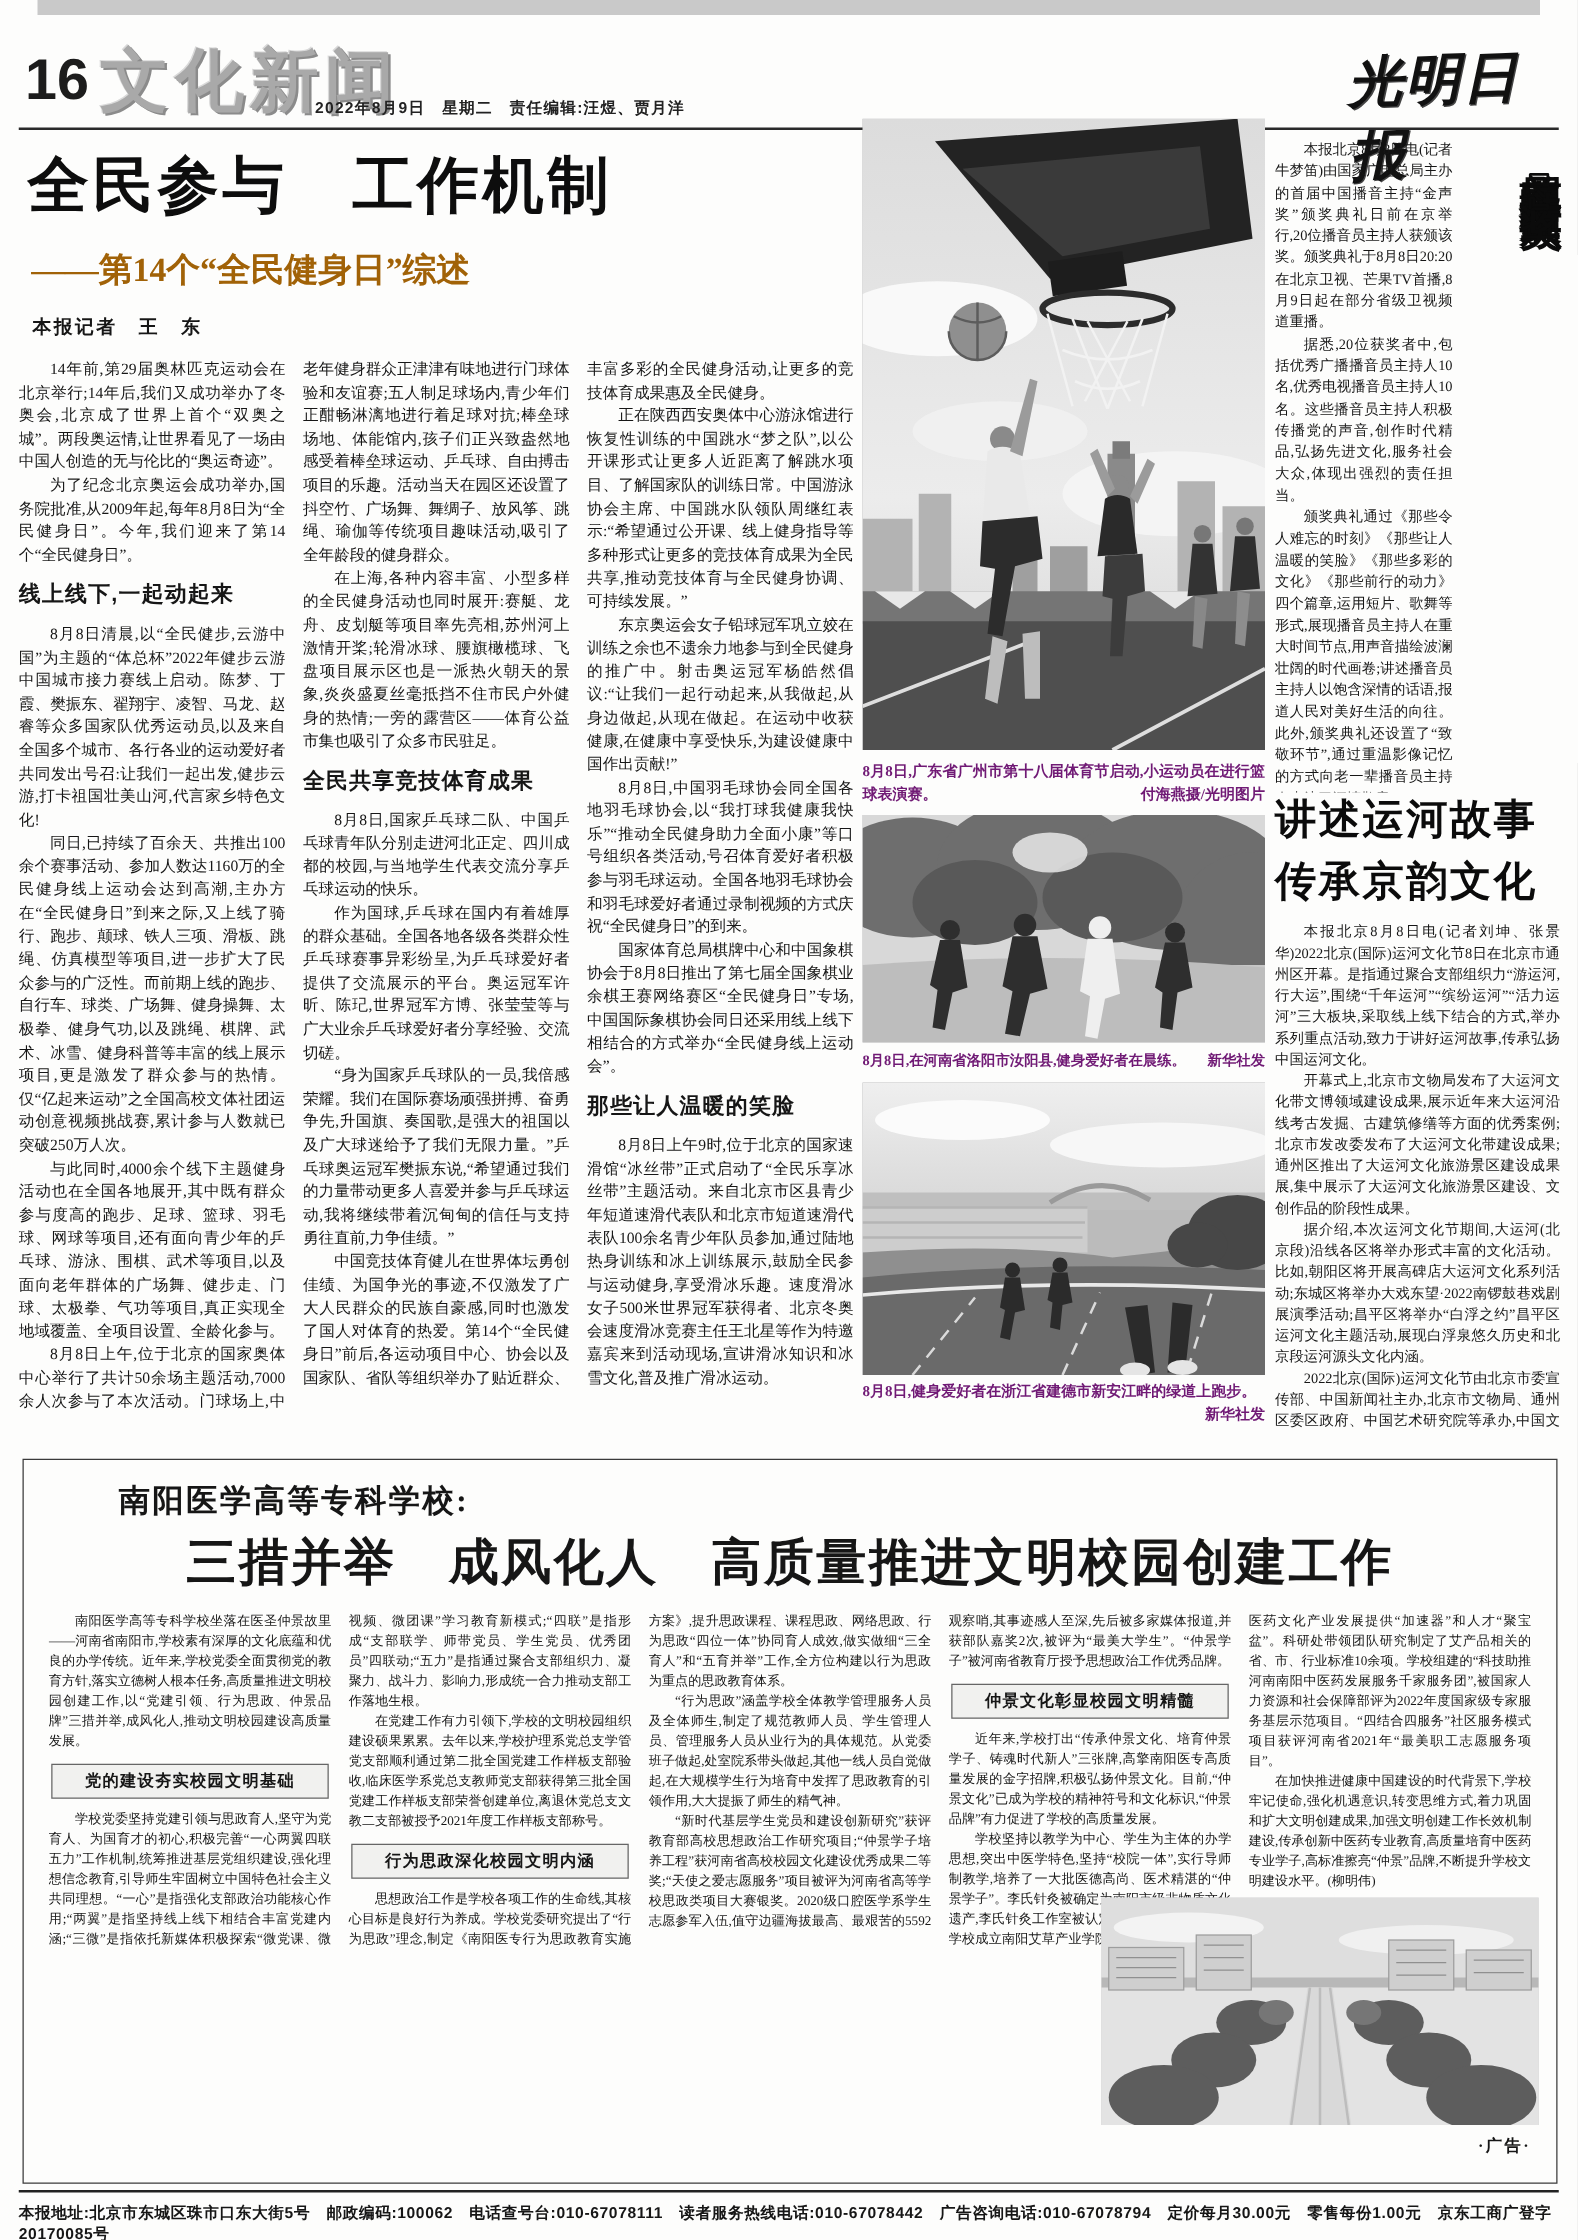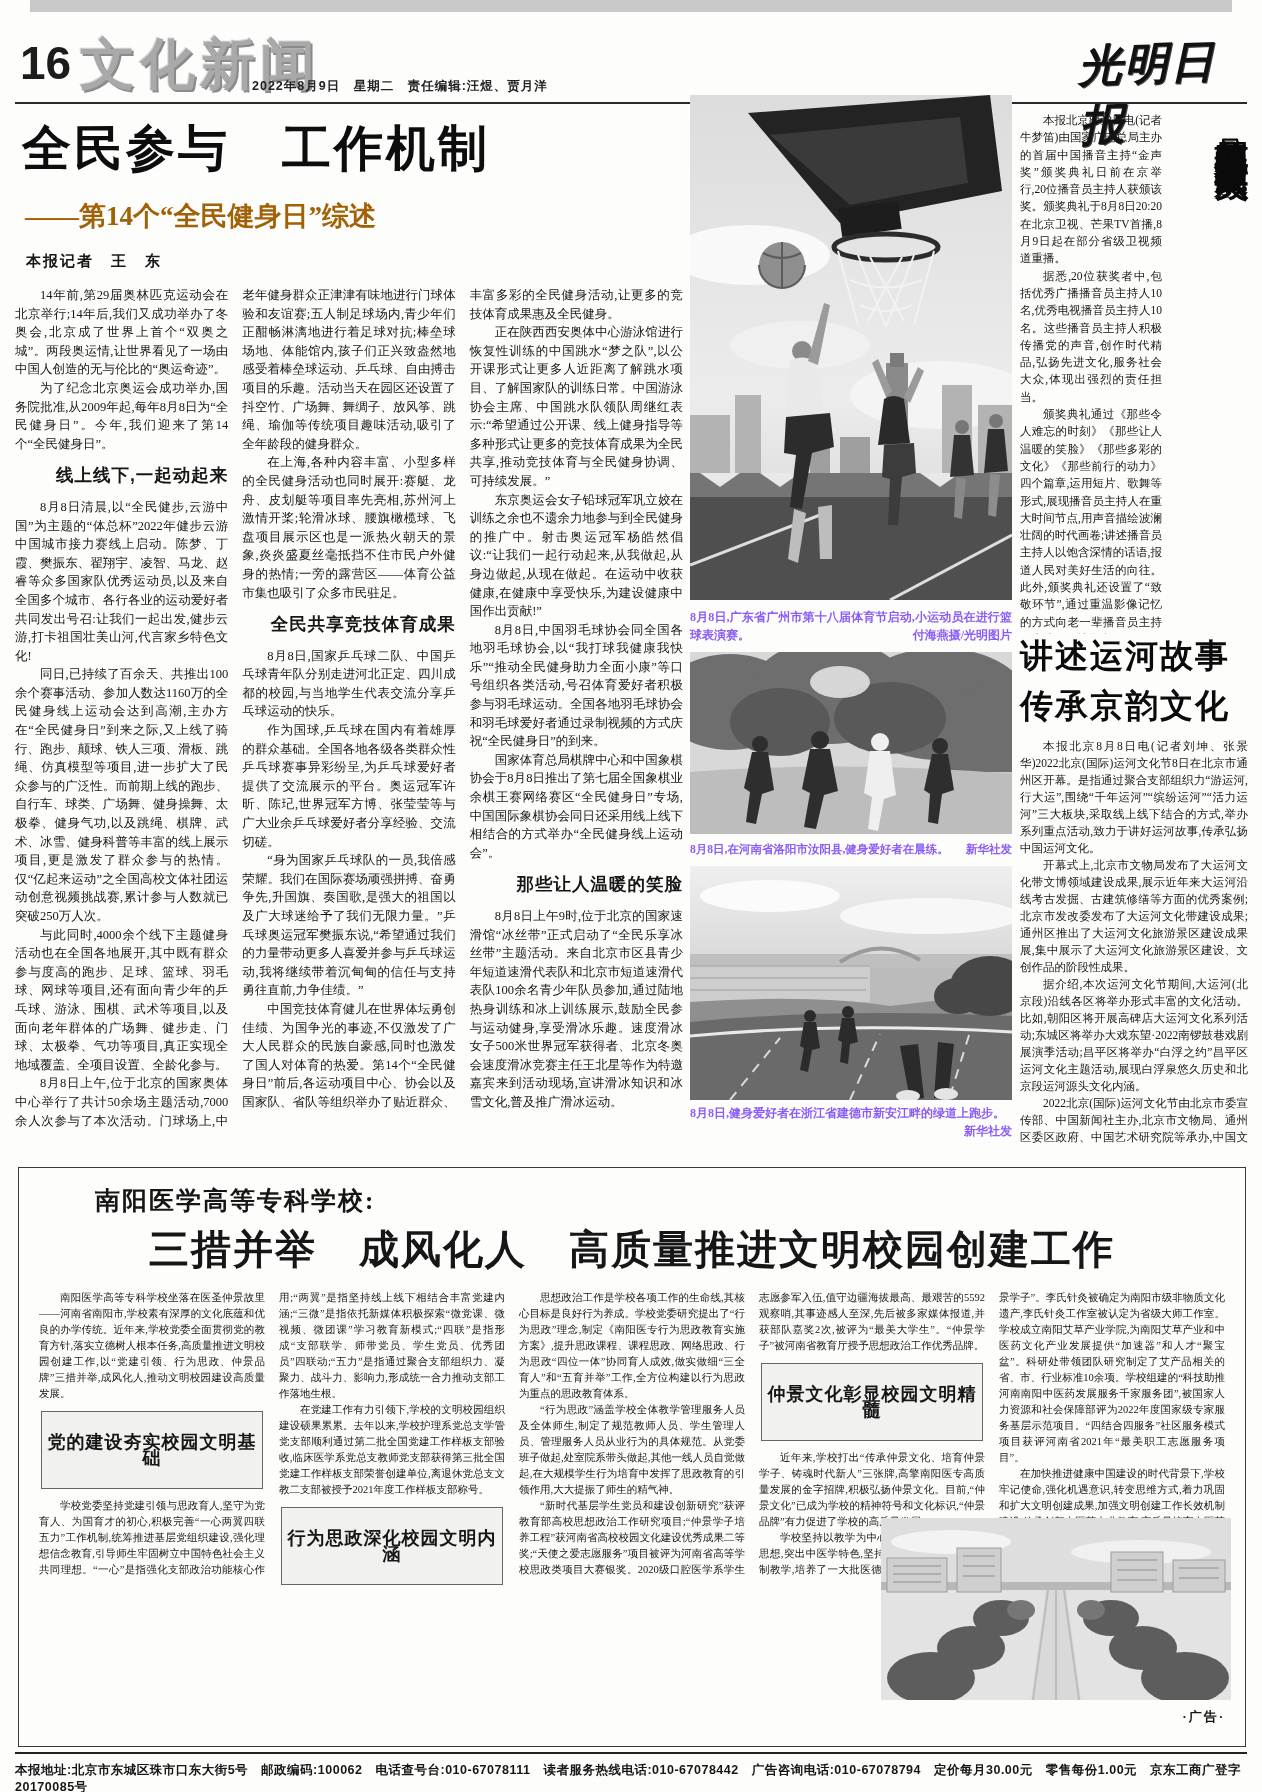--- a/index.html
+++ b/index.html
@@ -16,44 +16,44 @@
         letter-spacing:2px;color:#111;transform:rotate(-2deg);text-shadow:1px 1px 0 #444;}
   .hrule{left:15px;top:102px;width:1232px;height:0;border-top:2px solid #2a2a2a;}
   
   .headline{left:22px;top:116px;width:650px;font-size:49px;font-weight:900;letter-spacing:3px;color:#0d0d0d;}
   .subhead-dash{left:25px;top:198px;width:560px;font-size:27px;font-weight:bold;color:#a16207;}
   .byline{left:26px;top:252px;font-size:15px;font-weight:bold;letter-spacing:2px;}
   .cols{left:15px;top:286px;width:668px;height:857px;column-count:3;column-gap:14px;
         font-size:12.5px;line-height:18.6px;text-align:justify;overflow:hidden;}
   .cols p,.adcols p{margin:0;text-indent:2em;}
   .inline-subhead{font-family:"Liberation Sans","DejaVu Sans",sans-serif;font-weight:bold;font-size:17.5px;
-        text-align:right;margin:13px 0;letter-spacing:1px;text-indent:0;}
+        text-align:left;margin:13px 0;letter-spacing:1px;text-indent:0;}
   
   .photo{background:#bbb;overflow:hidden;}
   .photo svg{display:block;}
-  .caption{font-size:12px;line-height:18px;text-align:justify;font-weight:600;color:#8b5cf6;}
+  .caption{font-size:12px;line-height:18px;text-align:justify;font-weight:600;color:#701a75;}
   .caption .credit{float:right;font-weight:bold;}
   .cap-oneline{display:flex;justify-content:space-between;white-space:nowrap;font-size:11.5px;}
   
   .sb-art1{left:1020px;top:112px;width:228px;height:522px;display:flex;}
   .sb-art1-body{width:142px;font-size:11.5px;line-height:17.3px;text-align:justify;overflow:hidden;}
   .sb-art1-body p{margin:0;text-indent:2em;}
   .vert-headline{flex:1;writing-mode:vertical-rl;text-orientation:upright;font-size:34px;font-weight:900;
         line-height:1;letter-spacing:2px;margin-left:8px;color:#0b0b0b;}
   .sb2-headline{left:1020px;top:632px;width:228px;font-size:33px;font-weight:900;line-height:1.5;letter-spacing:2px;color:#0b0b0b;}
   .sb-art2-body{left:1020px;top:738px;width:228px;height:406px;font-size:11.5px;line-height:17px;text-align:justify;overflow:hidden;}
   .sb-art2-body p{margin:0;text-indent:2em;}
   
   .adbox{left:18px;top:1167px;width:1226px;height:578px;border:1px solid #3a3a3a;background:#fdfdfc;}
   .ad-school{position:absolute;left:76px;top:16px;font-size:25px;font-weight:900;letter-spacing:2px;}
   .ad-title{position:absolute;left:0;top:54px;width:100%;text-align:center;font-size:40px;font-weight:900;letter-spacing:2px;}
   .adcols{position:absolute;left:20px;top:122px;width:1186px;height:424px;column-count:5;column-gap:14px;
         font-size:10.5px;line-height:16px;text-align:justify;overflow:hidden;}
   .box-subhead{border:1px solid #666;background:#f1f1ef;font-family:"Liberation Sans","DejaVu Sans",sans-serif;
-        font-weight:bold;font-size:18px;text-align:center;padding:22px 2px;margin:9px 2px;text-indent:0;letter-spacing:1px;}
+        font-weight:bold;font-size:13px;text-align:center;padding:5px 2px;margin:9px 2px;text-indent:0;letter-spacing:1px;}
   .ad-photo{position:absolute;right:14px;bottom:46px;width:350px;height:182px;background:#d5d5d5;overflow:hidden;}
   .ad-label{position:absolute;right:20px;bottom:20px;font-size:13px;font-weight:bold;letter-spacing:2px;}
   
   .footer{left:15px;top:1752px;width:1232px;border-top:2px solid #222;padding-top:8px;
         font-size:12.5px;font-weight:bold;font-family:"Liberation Sans","DejaVu Sans",sans-serif;letter-spacing:0.5px;}
 </style>
 </head>
 <body>
 
 <div class="page">

